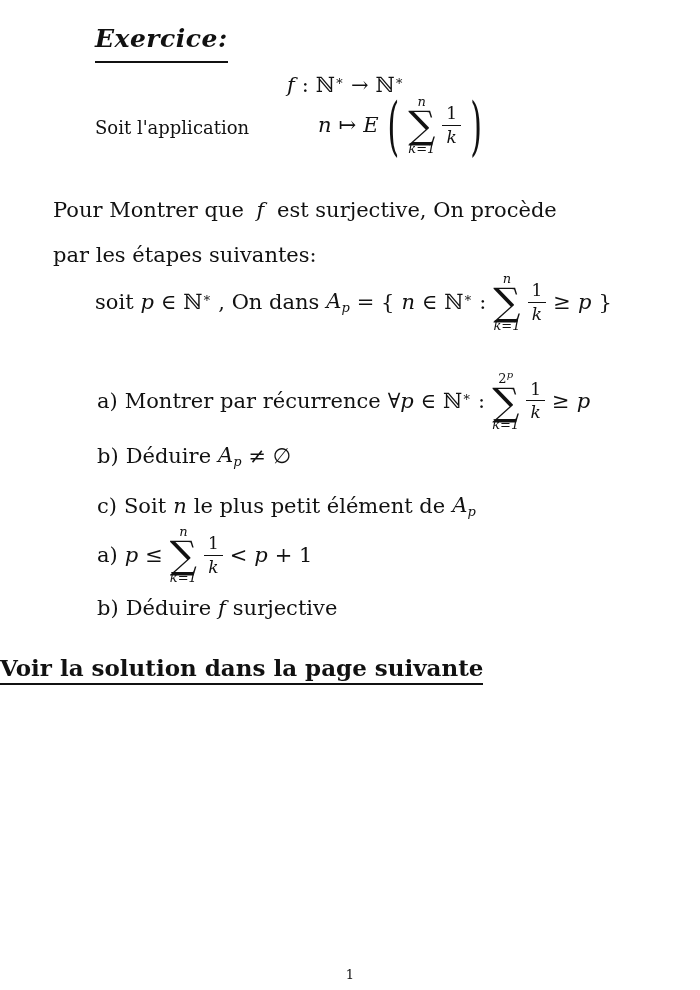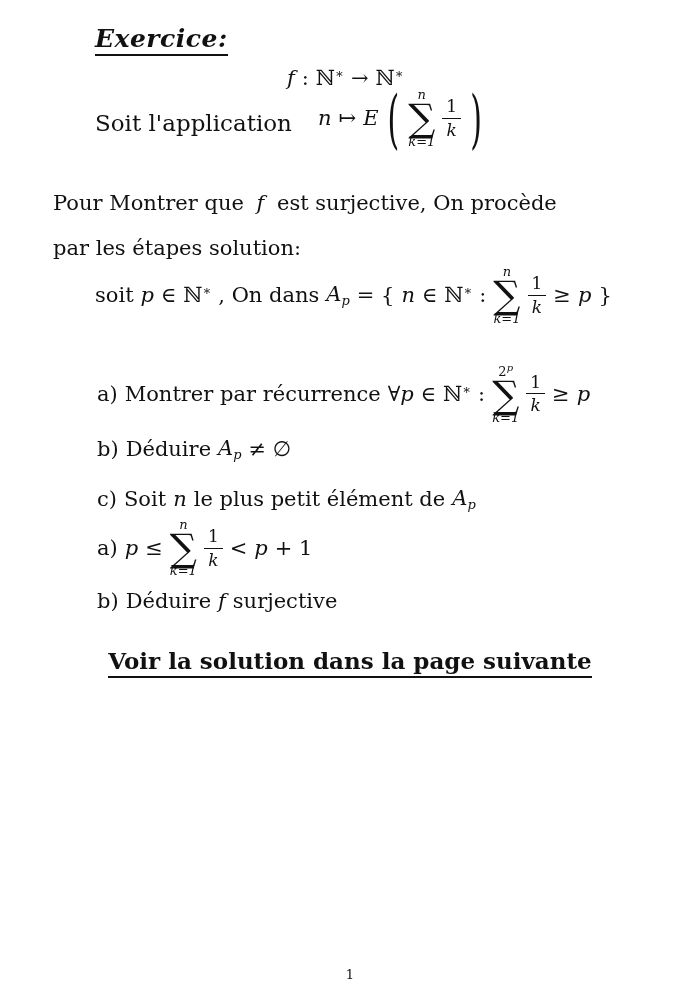--- a/index.html
+++ b/index.html
@@ -4,24 +4,24 @@
 <style>
   html,body{margin:0;padding:0;}
   body{
     width:700px;height:990px;background:#ffffff;color:#111111;
     font-family:"DejaVu Serif","Liberation Serif","DejaVu Sans",serif;
     position:relative;overflow:hidden;
   }
   .title{
     display:inline-block;margin:24px 0 0 95px;
     font-size:25px;font-weight:bold;font-style:italic;
-    border-bottom:2px solid #111;padding-bottom:1px;letter-spacing:.5px;
+    border-bottom:2px solid #111;padding-bottom:8px;letter-spacing:.5px;
   }
   .intro{position:relative;height:120px;margin-top:8px;}
-  .intro-label{position:absolute;left:95px;top:46px;font-size:23px;}
+  .intro-label{position:absolute;left:95px;top:46px;font-size:18px;}
   .fline{position:absolute;left:287px;top:2px;}
   .nline{position:absolute;left:318px;top:24px;}
   .mathline{display:flex;align-items:center;gap:7px;font-size:21px;}
   .tline{font-size:21px;line-height:22px;margin-left:53px;}
   .it{font-style:italic;}
   .up{font-style:normal;}
   .sup{font-size:13px;vertical-align:7px;font-style:normal;}
   .sub{font-size:13px;vertical-align:-4px;font-style:italic;}
   .tsup{font-size:10px;vertical-align:5px;font-style:italic;}
   .sum{display:inline-flex;flex-direction:column;align-items:center;line-height:1;}
@@ -30,21 +30,21 @@
   .frac{display:inline-flex;flex-direction:column;align-items:center;line-height:1.1;font-size:17px;}
   .num{padding:0 4px 2px;border-bottom:1.4px solid #111;font-style:normal;}
   .den{padding-top:2px;font-style:italic;}
   .bigparen{display:inline-block;font-size:30px;transform:scaleY(2.1);margin:0 2px;font-style:normal;}
   .soit{margin:6px 0 0 95px;}
   .qa1{margin:36px 0 0 97px;}
   .qb1{margin:10px 0 0 97px;}
   .qc1{margin:24px 0 0 97px;}
   .qa2{margin:6px 0 0 97px;}
   .qb2{margin:10px 0 0 97px;}
-  .footer{margin-top:34px;text-align:center;}
+  .footer{margin-top:34px;text-align:left;}
   .footer-inner{
     display:inline-block;font-size:23px;font-weight:bold;
     border-bottom:2px solid #111;padding-bottom:2px;
   }
   .pagenum{position:absolute;left:0;right:0;bottom:8px;text-align:center;font-size:13px;}
   .p1{margin-top:8px;}
   .p2{margin-top:23px;}
 </style>
 </head>
 <body>
@@ -78,21 +78,21 @@
     </span>
     <span class="bigparen">)</span>
   </div>
 </div>
 
 <div class="tline p1">
   <span>Pour Montrer que</span>
   <span class="it" style="margin:0 6px">f</span>
   <span>est surjective, On procède</span>
 </div>
-<div class="tline p2">par les étapes solution:</div>
+<div class="tline p2">par les étapes suivantes:</div>
 
 <div class="mathline soit">
   <span class="up">soit</span>
   <span class="it">p</span>
   <span class="up"><span>∈ ℕ</span><sup class="sup">∗</sup></span>
   <span class="up">, On dans</span>
   <span class="it"><span>A</span><sub class="sub">p</sub></span>
   <span class="up">= {</span>
   <span class="it">n</span>
   <span class="up"><span>∈ ℕ</span><sup class="sup">∗</sup></span>

